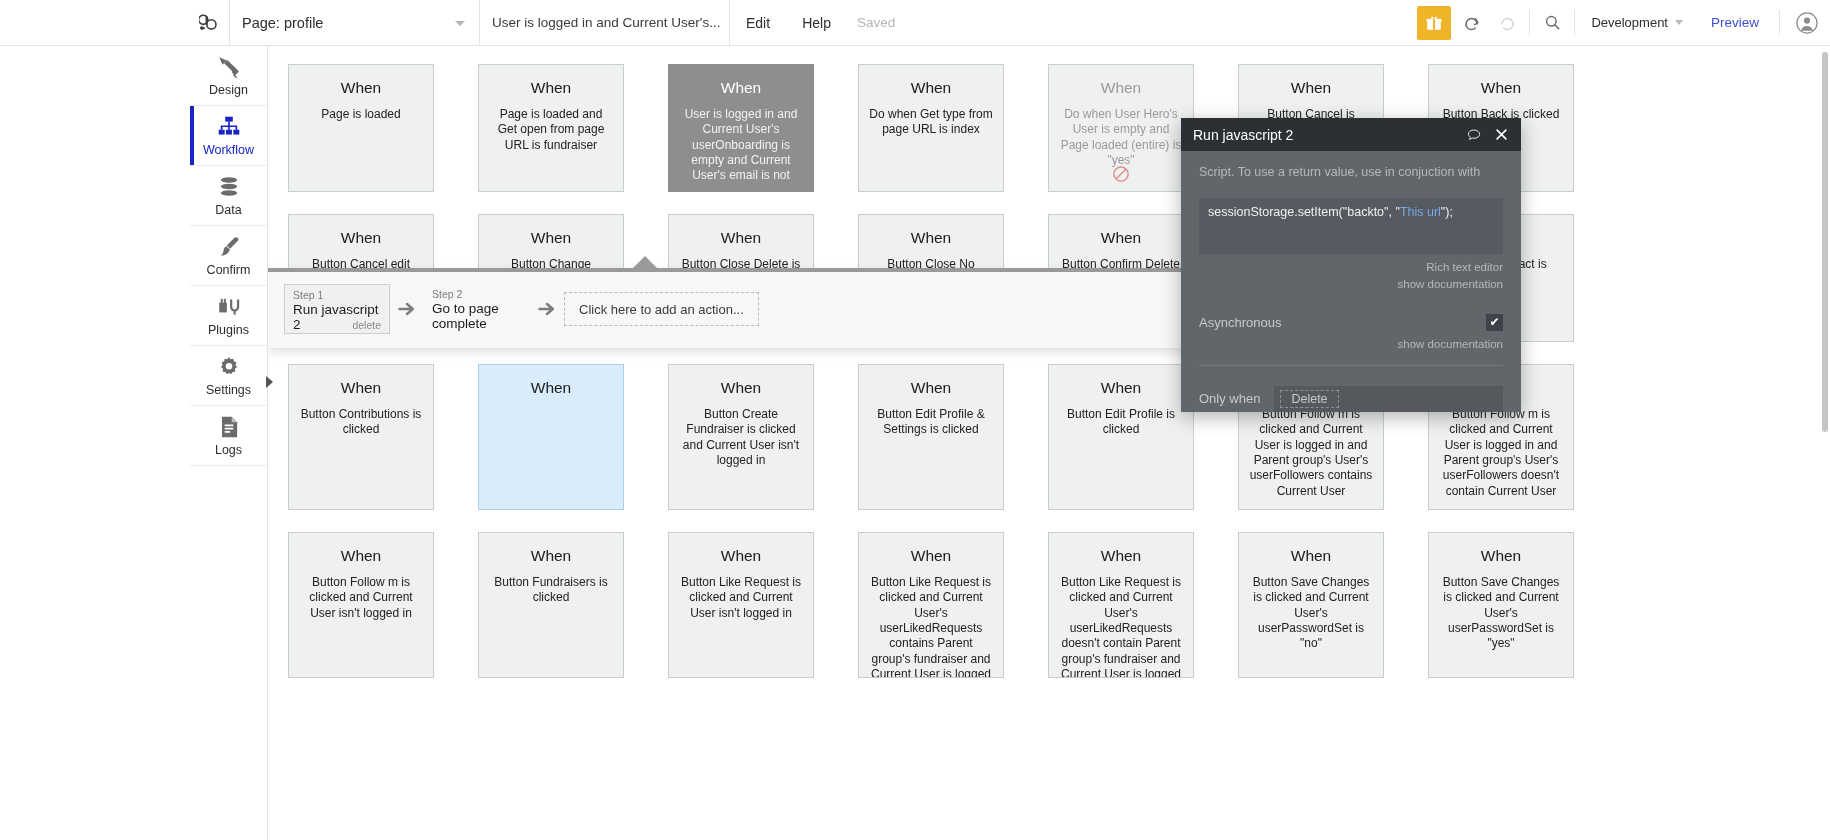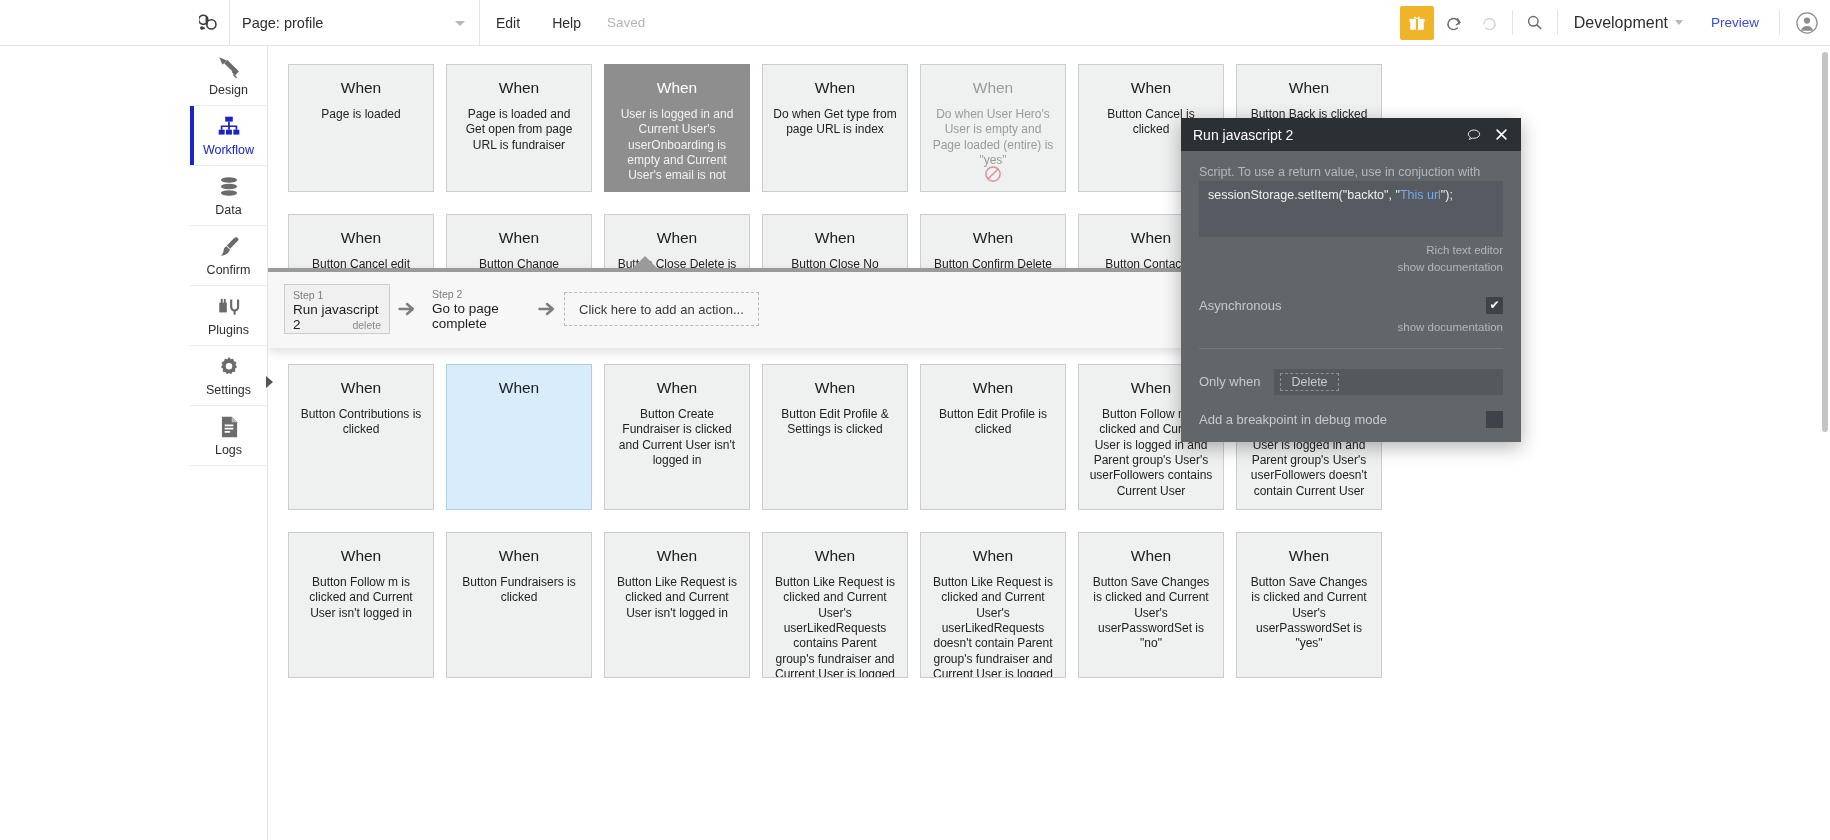--- a/index.html
+++ b/index.html
@@ -52,21 +52,21 @@
     background: #f0b429; cursor: pointer; align-self: center; height: 34px;
     border-radius: 2px; margin-right: 2px;
   }
   .tb-icon {
     width: 36px; display: flex; align-items: center; justify-content: center;
     cursor: pointer;
   }
   .tb-sep { width: 1px; background: #e3e3e3; margin: 10px 4px; }
   .tb-version {
     display: flex; align-items: center; gap: 7px; padding: 0 12px;
-    font-size: 16px; color: #2d2d2d; cursor: pointer;
+    font-size: 13px; color: #2d2d2d; cursor: pointer;
   }
   .caret-sm {
     width: 0; height: 0; border-left: 4px solid transparent;
     border-right: 4px solid transparent; border-top: 5px solid #b8b8b8;
   }
   .tb-preview {
     display: flex; align-items: center; padding: 0 16px;
     font-size: 13.5px; color: #3d4ed0; cursor: pointer;
   }
   .tb-avatar {
@@ -100,21 +100,21 @@
 
   
   .canvas {
     position: absolute; left: 268px; top: 46px; right: 0; bottom: 0;
     background: #ffffff; overflow: hidden;
   }
   .grid {
     position: absolute; left: 0; top: 0; right: 0; bottom: 0;
     padding: 18px 0 0 0;
   }
-  .wrow { display: flex; gap: 12px; padding-left: 20px; margin-bottom: 22px; }
+  .wrow { display: flex; gap: 44px; padding-left: 20px; margin-bottom: 22px; }
   .wcard {
     width: 146px; height: 128px;
     background: #eff0f0; border: 1px solid #c9cdcf;
     display: flex; flex-direction: column; align-items: center;
     padding: 14px 10px 8px; cursor: pointer; position: relative;
     overflow: hidden; flex: 0 0 146px;
   }
   .wcard .when {
     font-size: 15.5px; color: #1c1c1c; margin-bottom: 10px; font-weight: 400;
   }
@@ -172,21 +172,21 @@
     background: #61666b; box-shadow: 0 5px 18px rgba(0,0,0,0.3);
     z-index: 60;
   }
   .modal-head {
     height: 33px; background: #2b3035; display: flex; align-items: center;
     padding: 0 12px; color: #ffffff; font-size: 14px;
   }
   .modal-title { flex: 1; }
   .mh-icon { margin-left: 12px; cursor: pointer; color: #e4e4e4; display:flex; }
   .modal-body { padding: 14px 18px 6px; }
-  .m-label { font-size: 12.5px; color: #b3b8bc; margin-bottom: 2px; }
+  .m-label { font-size: 12.5px; color: #b3b8bc; margin-bottom: 19px; }
   .m-code {
     background: #555b60; min-height: 56px; padding: 7px 9px;
     font-size: 12.5px; color: #f0f0f0; cursor: text;
     font-family: "Liberation Sans", sans-serif;
   }
   .m-code .blue { color: #7aa7e8; }
   .m-right {
     text-align: right; font-size: 11.5px; color: #b3b8bc;
     margin-top: 5px; line-height: 1.5;
   }
@@ -240,20 +240,21 @@
       <path d="M8.5 5.5v8" stroke="#3c3c3c" stroke-width="1.7" stroke-linecap="round" fill="none"></path>
       <circle cx="5" cy="17.6" r="1.3" fill="#3c3c3c"></circle>
     </svg>
   </div>
 
   <div class="page-select">
     <span class="lbl">Page: profile</span>
     <span class="caret"></span>
   </div>
 
+  <div class="wf-name">User is logged in and Current User's...</div>
 
   <div class="tb-menu">Edit</div>
   <div class="tb-menu">Help</div>
   <div class="tb-saved">Saved</div>
 
   <div class="tb-spacer"></div>
 
   <div class="tb-gift">
     <svg viewBox="0 0 24 24" style="width:18px;height:18px">
       <rect x="3" y="10" width="18" height="11" fill="#fff"></rect>
@@ -564,19 +565,15 @@
     <div class="m-div"></div>
   </div>
 
   <div class="m-onlywhen">
     <span class="t">Only when</span>
     <span class="m-input">
       <span class="m-click">Delete</span>
     </span>
   </div>
 
-  <div class="m-foot">
-    <span class="t">Add a breakpoint in debug mode</span>
-    <span class="m-check empty">·</span>
-  </div>
 </div>
 
 <div class="vscroll"></div>
 
 </body></html>

